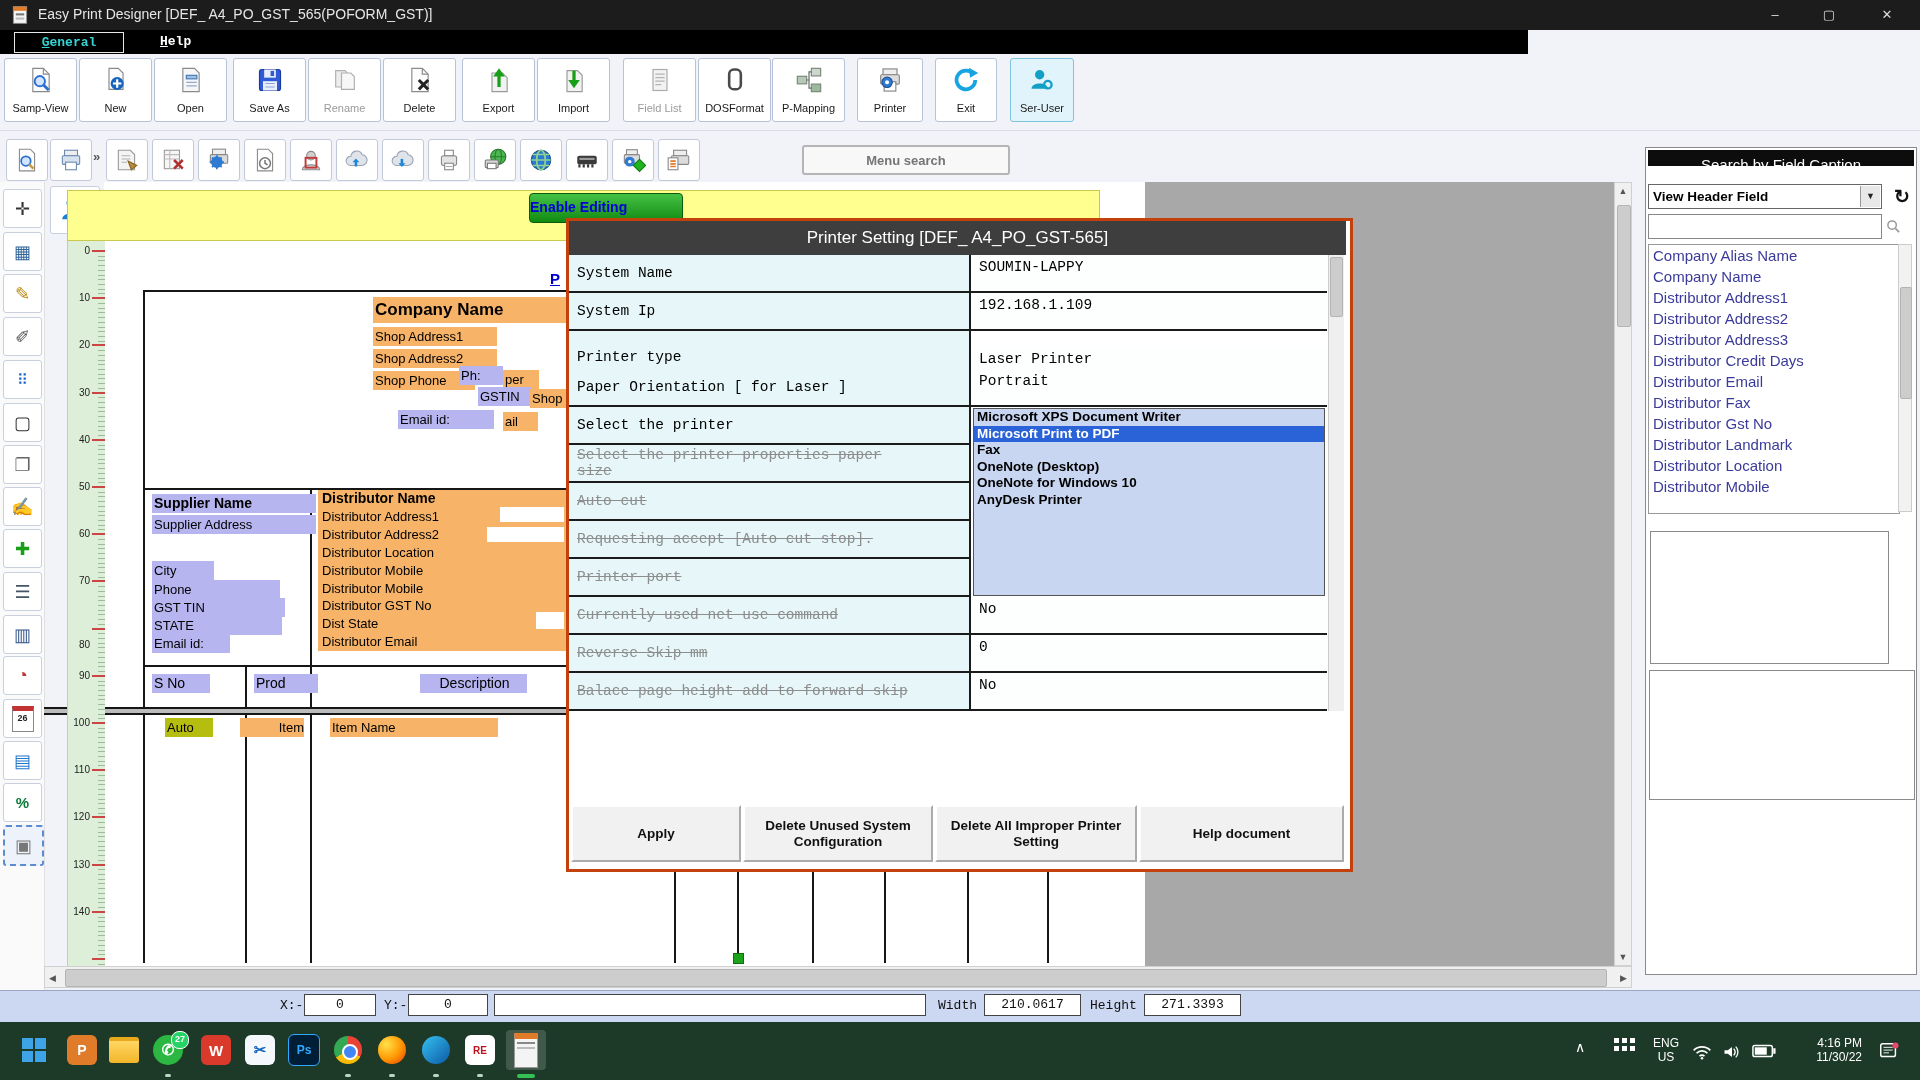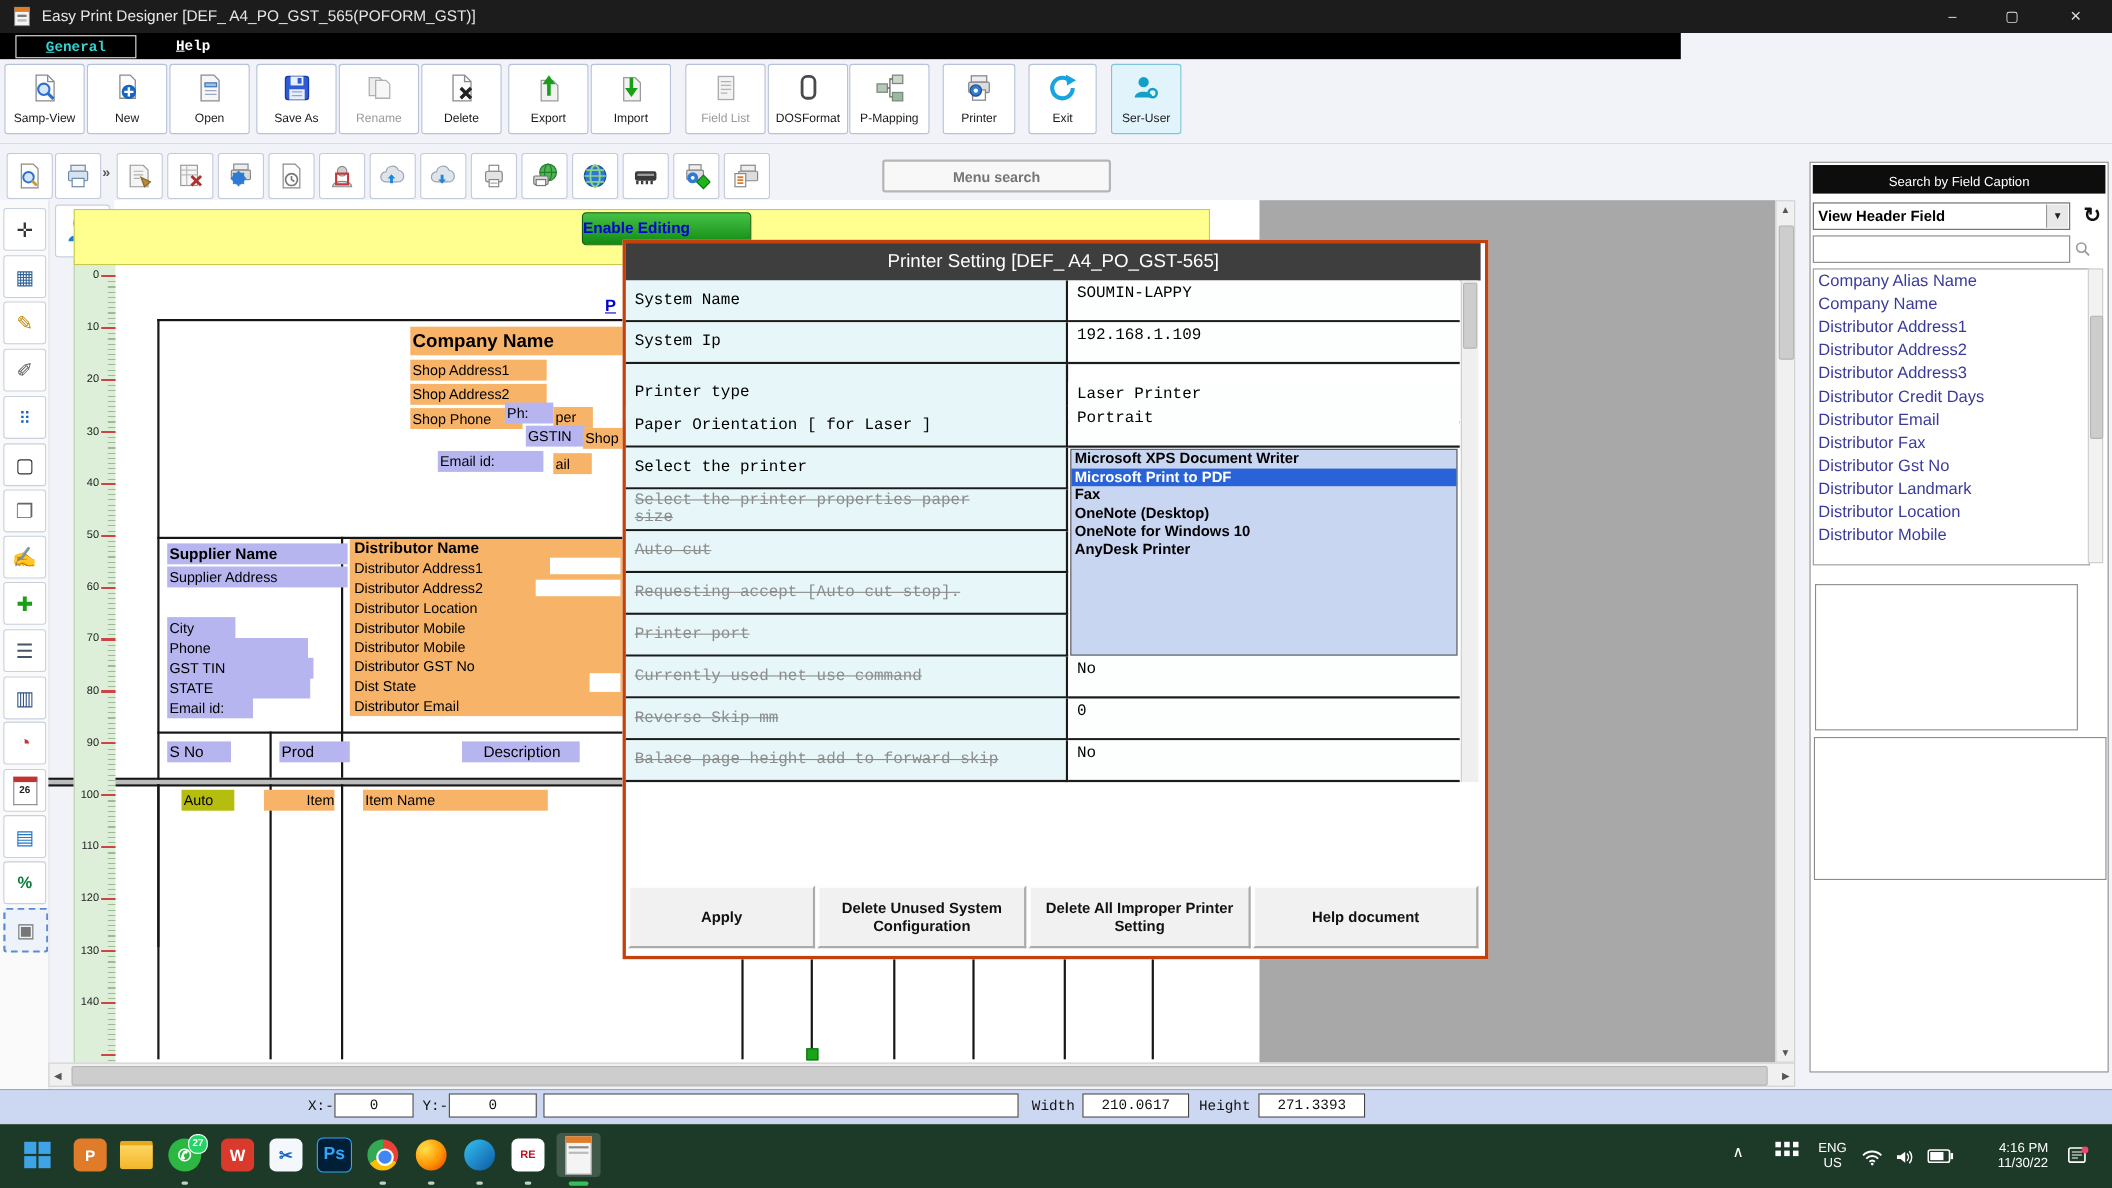--- a/index.html
+++ b/index.html
@@ -66,22 +66,22 @@
          box-sizing:border-box;font-size:13.5px;font-weight:bold;z-index:2;}
   .pitem{height:16.5px;line-height:16.5px;padding-left:3px;white-space:nowrap;overflow:hidden;}
   .psel{background:#2a62d8;color:#fff;}
   #dlg-scroll{position:absolute;left:759px;top:34px;width:15px;height:456px;background:#efefef;border-left:1px solid #ccc;}
   .dbtn{position:absolute;top:584px;height:57px;background:#f1f1f1;border:2px outset #fff;box-sizing:border-box;
         font-weight:bold;font-size:13.5px;text-align:center;display:flex;align-items:center;justify-content:center;
         color:#111;line-height:16px;}
   
   #rpanel{left:1645px;top:147px;width:272px;height:828px;background:#fff;border:1px solid #8a8a8a;z-index:10;
           box-sizing:border-box;}
-  #rp-title{position:absolute;left:2px;top:2px;width:266px;height:26px;background:#0d0d0d;color:#fff;
-          font-size:12px;text-align:center;line-height:30px;}
+  #rp-title{position:absolute;left:2px;top:2px;width:266px;height:16px;background:#0d0d0d;color:#fff;
+          font-size:15px;text-align:center;line-height:30px;text-decoration:underline;}
   #rp-select{position:absolute;left:2px;top:36px;width:234px;height:25px;border:1px solid #666;background:#fff;
           font-weight:bold;font-size:13.5px;line-height:23px;padding-left:4px;box-sizing:border-box;}
   #rp-select .arrowbox{position:absolute;right:1px;top:1px;width:19px;height:21px;background:#e8e8e8;
           border-left:1px solid #999;text-align:center;font-size:9px;line-height:21px;color:#222;}
   #rp-refresh{position:absolute;left:244px;top:36px;width:24px;height:25px;font-size:19px;font-weight:bold;
           text-align:center;line-height:25px;color:#111;}
   #rp-search{position:absolute;left:2px;top:66px;width:234px;height:25px;border:1px solid #888;box-sizing:border-box;}
   #rp-list{position:absolute;left:2px;top:96px;width:250px;height:268px;border:1px solid #999;overflow:hidden;}
   .fitem{height:21px;line-height:21px;font-size:15px;color:#3a3a9b;padding-left:4px;white-space:nowrap;}
   #rp-list-scroll{position:absolute;left:252px;top:96px;width:14px;height:268px;background:#f2f2f2;border:1px solid #ccc;box-sizing:border-box;}
@@ -427,21 +427,21 @@
     <div class="tickmin"></div>
     <div class="tickmaj"></div>
     <span class="rnum" style="top:10px">0</span>
     <span class="rnum" style="top:57px">10</span>
     <span class="rnum" style="top:104px">20</span>
     <span class="rnum" style="top:152px">30</span>
     <span class="rnum" style="top:199px">40</span>
     <span class="rnum" style="top:246px">50</span>
     <span class="rnum" style="top:293px">60</span>
     <span class="rnum" style="top:340px">70</span>
-    <span class="rnum" style="top:388px">80</span>
+    <span class="rnum" style="top:404px">80</span>
     <span class="rnum" style="top:435px">90</span>
     <span class="rnum" style="top:482px">100</span>
     <span class="rnum" style="top:529px">110</span>
     <span class="rnum" style="top:576px">120</span>
     <span class="rnum" style="top:624px">130</span>
     <span class="rnum" style="top:671px">140</span>
   </div>
 
   <div class="abs" style="left:550px;top:270px;z-index:4;color:#0000cc;font-weight:bold;font-size:15px;text-decoration:underline;">P</div>
   <div class="hline" style="left:143px;top:290px;width:423px"></div>
@@ -624,21 +624,21 @@
     <div class="tk-slot" style="left:148px">
       <div class="chip" style="background:#2bb741;border-radius:50%;color:#fff;font-size:15px;position:relative">✆<span class="badge">27</span></div>
     </div>
     <div class="tk-slot" style="left:196px">
         <div class="chip" style="background:#d93a2b;color:#fff;font-size:15px">W</div>
       </div>
     <div class="tk-slot" style="left:240px">
         <div class="chip" style="background:#f4f7fb;color:#1565c0;font-size:15px">✂</div>
       </div>
     <div class="tk-slot" style="left:284px">
-        <div class="chip" style="background:#001e36;color:#31a8ff;font-size:16px;border:1px solid #31a8ff">Ps</div>
+        <div class="chip" style="background:#001e36;color:#31a8ff;font-size:12px;border:1px solid #31a8ff">Ps</div>
       </div>
     <div class="tk-slot" style="left:328px">
       <div style="width:28px;height:28px;border-radius:50%;background:conic-gradient(#ea4335 0 33%,#fbbc05 33% 66%,#34a853 66% 100%);position:relative;">
           <div style="position:absolute;left:8px;top:8px;width:12px;height:12px;border-radius:50%;background:#4285f4;border:2px solid #fff;"></div>
         </div>
     </div>
     <div class="tk-slot" style="left:372px">
         <div style="width:28px;height:28px;border-radius:50%;background:radial-gradient(circle at 30% 30%,#ffe14a,#ff9500 55%,#e3350d);"></div>
       </div>
     <div class="tk-slot" style="left:416px">

